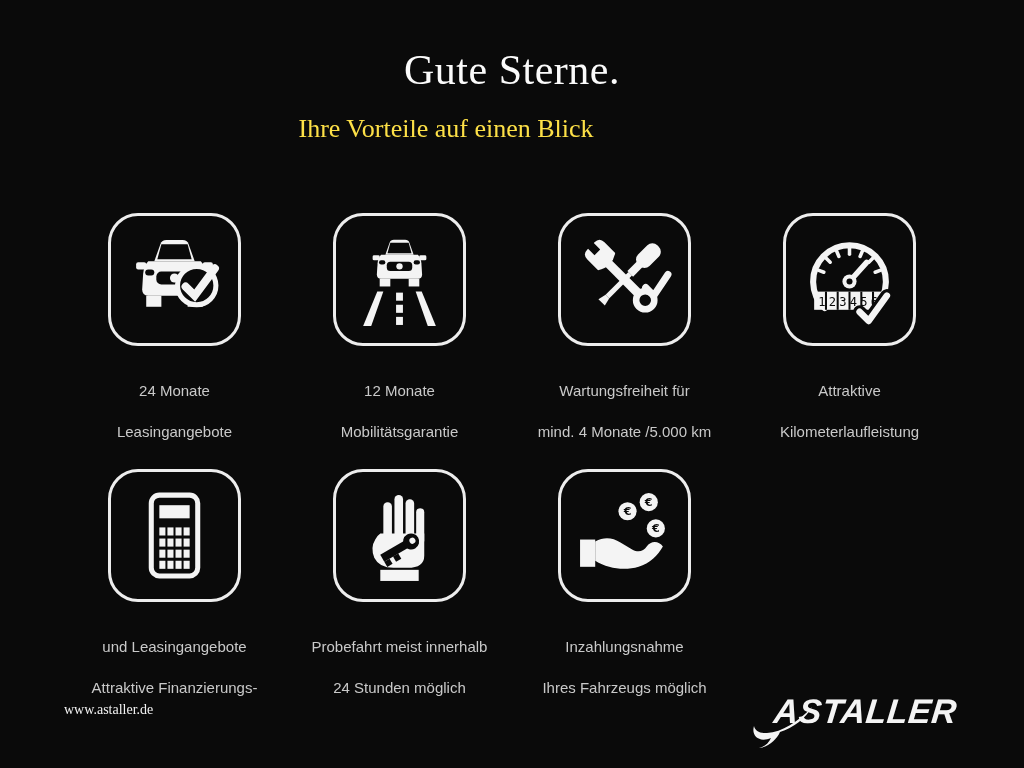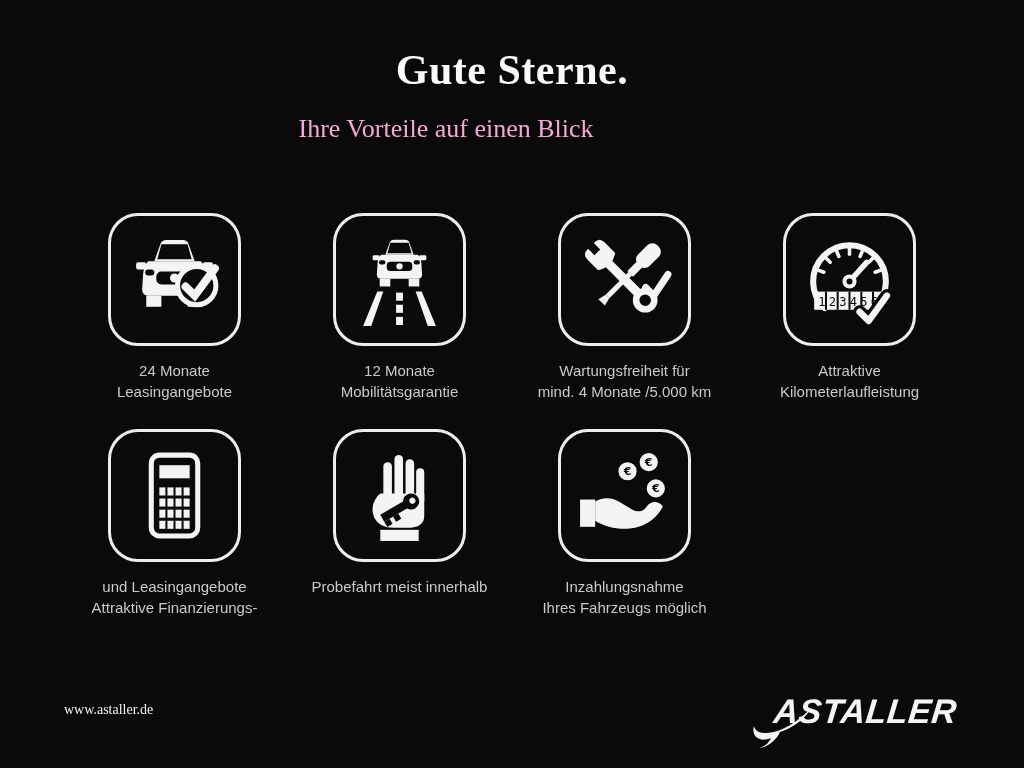--- a/index.html
+++ b/index.html
@@ -1,29 +1,29 @@
 <!DOCTYPE html>
 <html><head>
 <meta charset="utf-8">
 <style>
   html,body{margin:0;padding:0;background:#000;}
   .stage{position:relative;width:1024px;height:768px;background:#0a0a0a;overflow:hidden;
          font-family:"Liberation Sans",sans-serif;}
   .title{position:absolute;top:46px;left:0;width:1024px;text-align:center;
-         font-family:"Liberation Serif",serif;font-size:42px;letter-spacing:.5px;color:#fbfbfb;font-weight:bold;}
+         font-family:"Liberation Serif",serif;font-size:42px;letter-spacing:.5px;color:#fbfbfb;}
   .subtitle{position:absolute;top:114px;left:0;width:892px;text-align:center;
-         font-family:"Liberation Serif",serif;font-size:26px;color:#f9a8d4;}
+         font-family:"Liberation Serif",serif;font-size:26px;color:#fde047;}
   .grid{position:absolute;left:62px;top:213px;width:900px;display:grid;
         grid-template-columns:repeat(4,225px);row-gap:27px;}
   .cell{display:flex;flex-direction:column;align-items:center;}
   .tile{width:127px;height:127px;border:3px solid #ededed;border-radius:30px;
         display:flex;align-items:center;justify-content:center;box-sizing:content-box;}
   .tile svg{width:101px;height:101px;display:block;}
   .label{margin-top:15px;font-size:15px;line-height:1.38;color:#c9c9c9;text-align:center;}
-  .label span{display:block;}
+  .label span{display:block;margin-top:20px;}
   .site{position:absolute;left:64px;top:702px;font-family:"Liberation Serif",serif;
         font-size:14px;color:#f2f2f2;}
   .logo{position:absolute;left:750px;top:686px;width:210px;height:62px;}
   .logo .word{position:absolute;left:24px;top:6px;font-family:"Liberation Sans",sans-serif;
         font-weight:bold;font-style:italic;font-size:34px;letter-spacing:.5px;color:#f4f4f4;
         transform:skewX(-6deg);white-space:nowrap;}
   .logo svg{position:absolute;left:0;top:20px;}
 </style>
 </head>
 <body>
@@ -203,20 +203,21 @@
             <rect x="30" y="58.5" width="30" height="8" fill="#0a0a0a"></rect>
             <rect x="30" y="66.5" width="6" height="6" fill="#0a0a0a"></rect>
             <rect x="40" y="66.5" width="6" height="6" fill="#0a0a0a"></rect>
             <circle cx="63" cy="62.5" r="8" fill="#0a0a0a"></circle>
             <circle cx="64.5" cy="62.5" r="3" fill="#f4f4f4"></circle>
           </g>
         </svg>
       </div>
       <div class="label">
         <span>Probefahrt meist innerhalb</span>
+        <span>24 Stunden möglich</span>
       </div>
     </div>
 
     <div class="cell">
       <div class="tile">
         <svg viewBox="0 0 100 100">
           <rect x="6" y="54" width="15" height="27" fill="#f4f4f4"></rect>
           <path d="M21,56 C30,51 38,52 46,57 L58,64 C63,67 69,66 72,61 C76,55 84,55 88,61 C83,70 75,78 64,81 C50,85 34,83 21,75 Z" fill="#f4f4f4"></path>
           <g>
             <circle cx="53" cy="26" r="9" fill="#f4f4f4"></circle>

